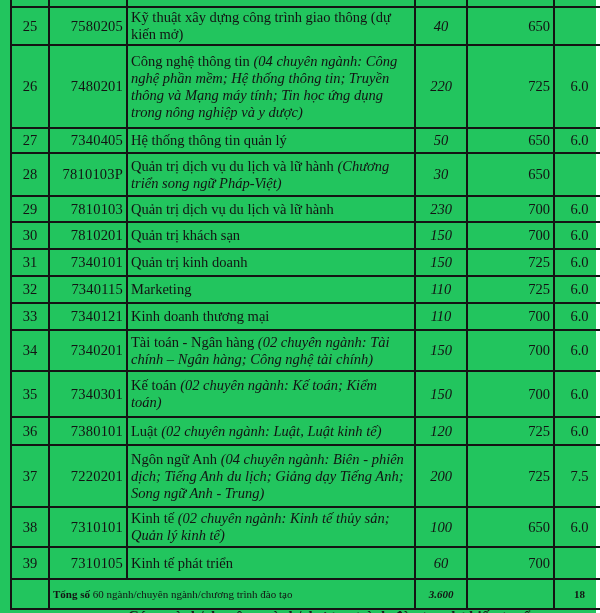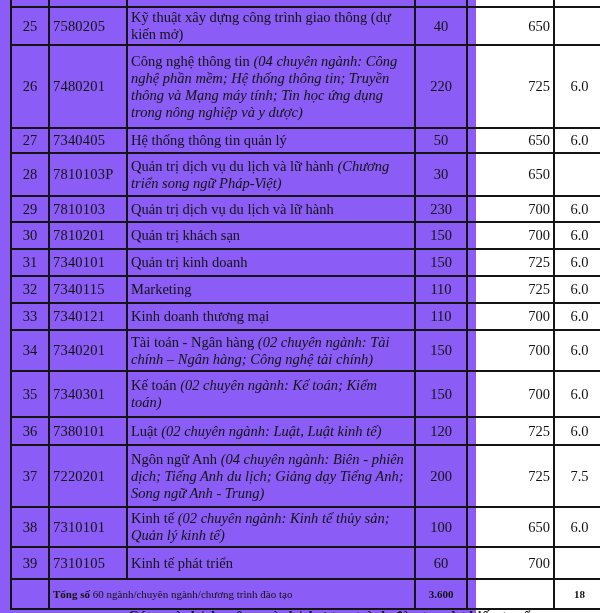--- a/index.html
+++ b/index.html
@@ -1,38 +1,38 @@
 <!DOCTYPE html>
 <html><head>
 <meta charset="utf-8">
 <style>
   html,body{margin:0;padding:0;background:#ffffff;}
   body{
     width:600px;height:613px;overflow:hidden;position:relative;
     font-family:"Liberation Serif","DejaVu Serif",serif;
     color:#131313;
   }
-  .sheet{position:absolute;left:0;top:0;width:476px;height:613px;background:#8b5cf6;}
+  .sheet{position:absolute;left:0;top:0;width:596px;height:613px;background:#22c55e;}
   table.adm{
     position:absolute;left:10px;top:0;
     border-collapse:collapse;table-layout:fixed;width:583px;
   }
   table.adm td{
     border:2px solid #141414;
     padding:1px 3px;
     vertical-align:middle;
     font-size:14.5px;
     line-height:17px;
     overflow:hidden;
   }
   tr.stub td{border-top:none;height:6px;padding:0;}
   td.c-stt{width:36px;text-align:center;}
-  td.c-code{width:76px;text-align:left;letter-spacing:0.2px;}
+  td.c-code{width:76px;text-align:right;letter-spacing:0.2px;}
   td.c-name{width:286px;text-align:left;padding-left:5px;padding-right:4px;}
-  td.c-quota{width:50px;text-align:center;}
+  td.c-quota{width:50px;text-align:center;font-style:italic;}
   td.c-score{width:85px;text-align:right;}
   td.c-extra{width:49px;text-align:center;}
   td i{font-style:italic;}
   tr.total td{font-size:11px;}
   tr.total .lbl-bold{font-weight:bold;}
   tr.total td.c-quota, tr.total td.c-extra{font-weight:bold;margin-left:40px;}
   .frag{
     position:absolute;left:128px;top:607px;width:420px;height:6px;
     overflow:hidden;
     font-weight:bold;font-size:15px;line-height:18px;

